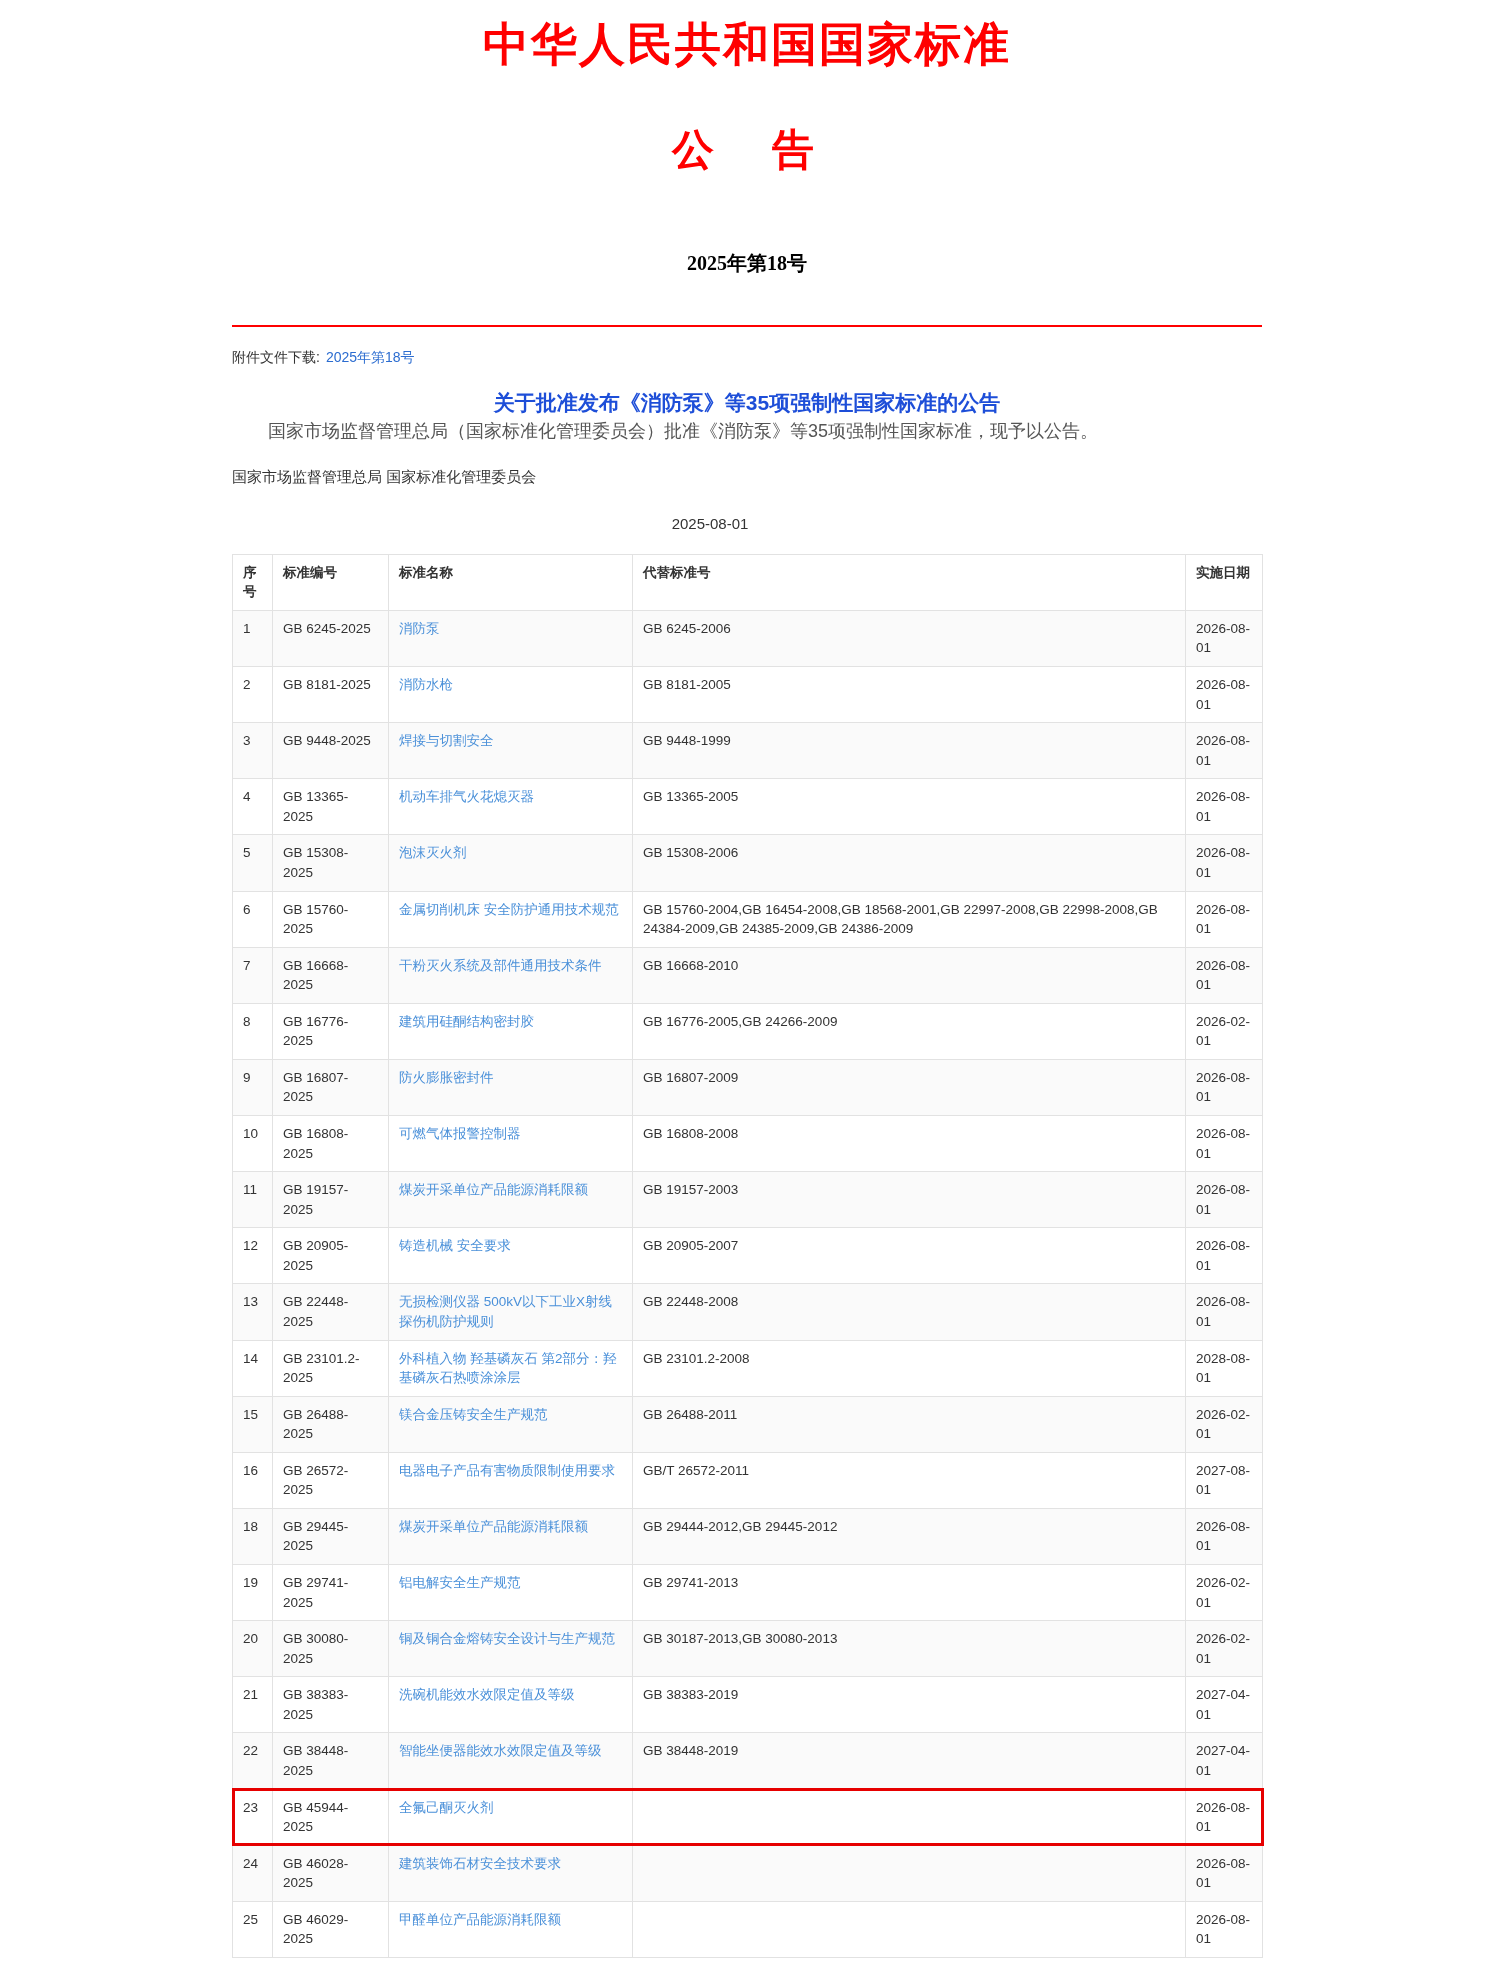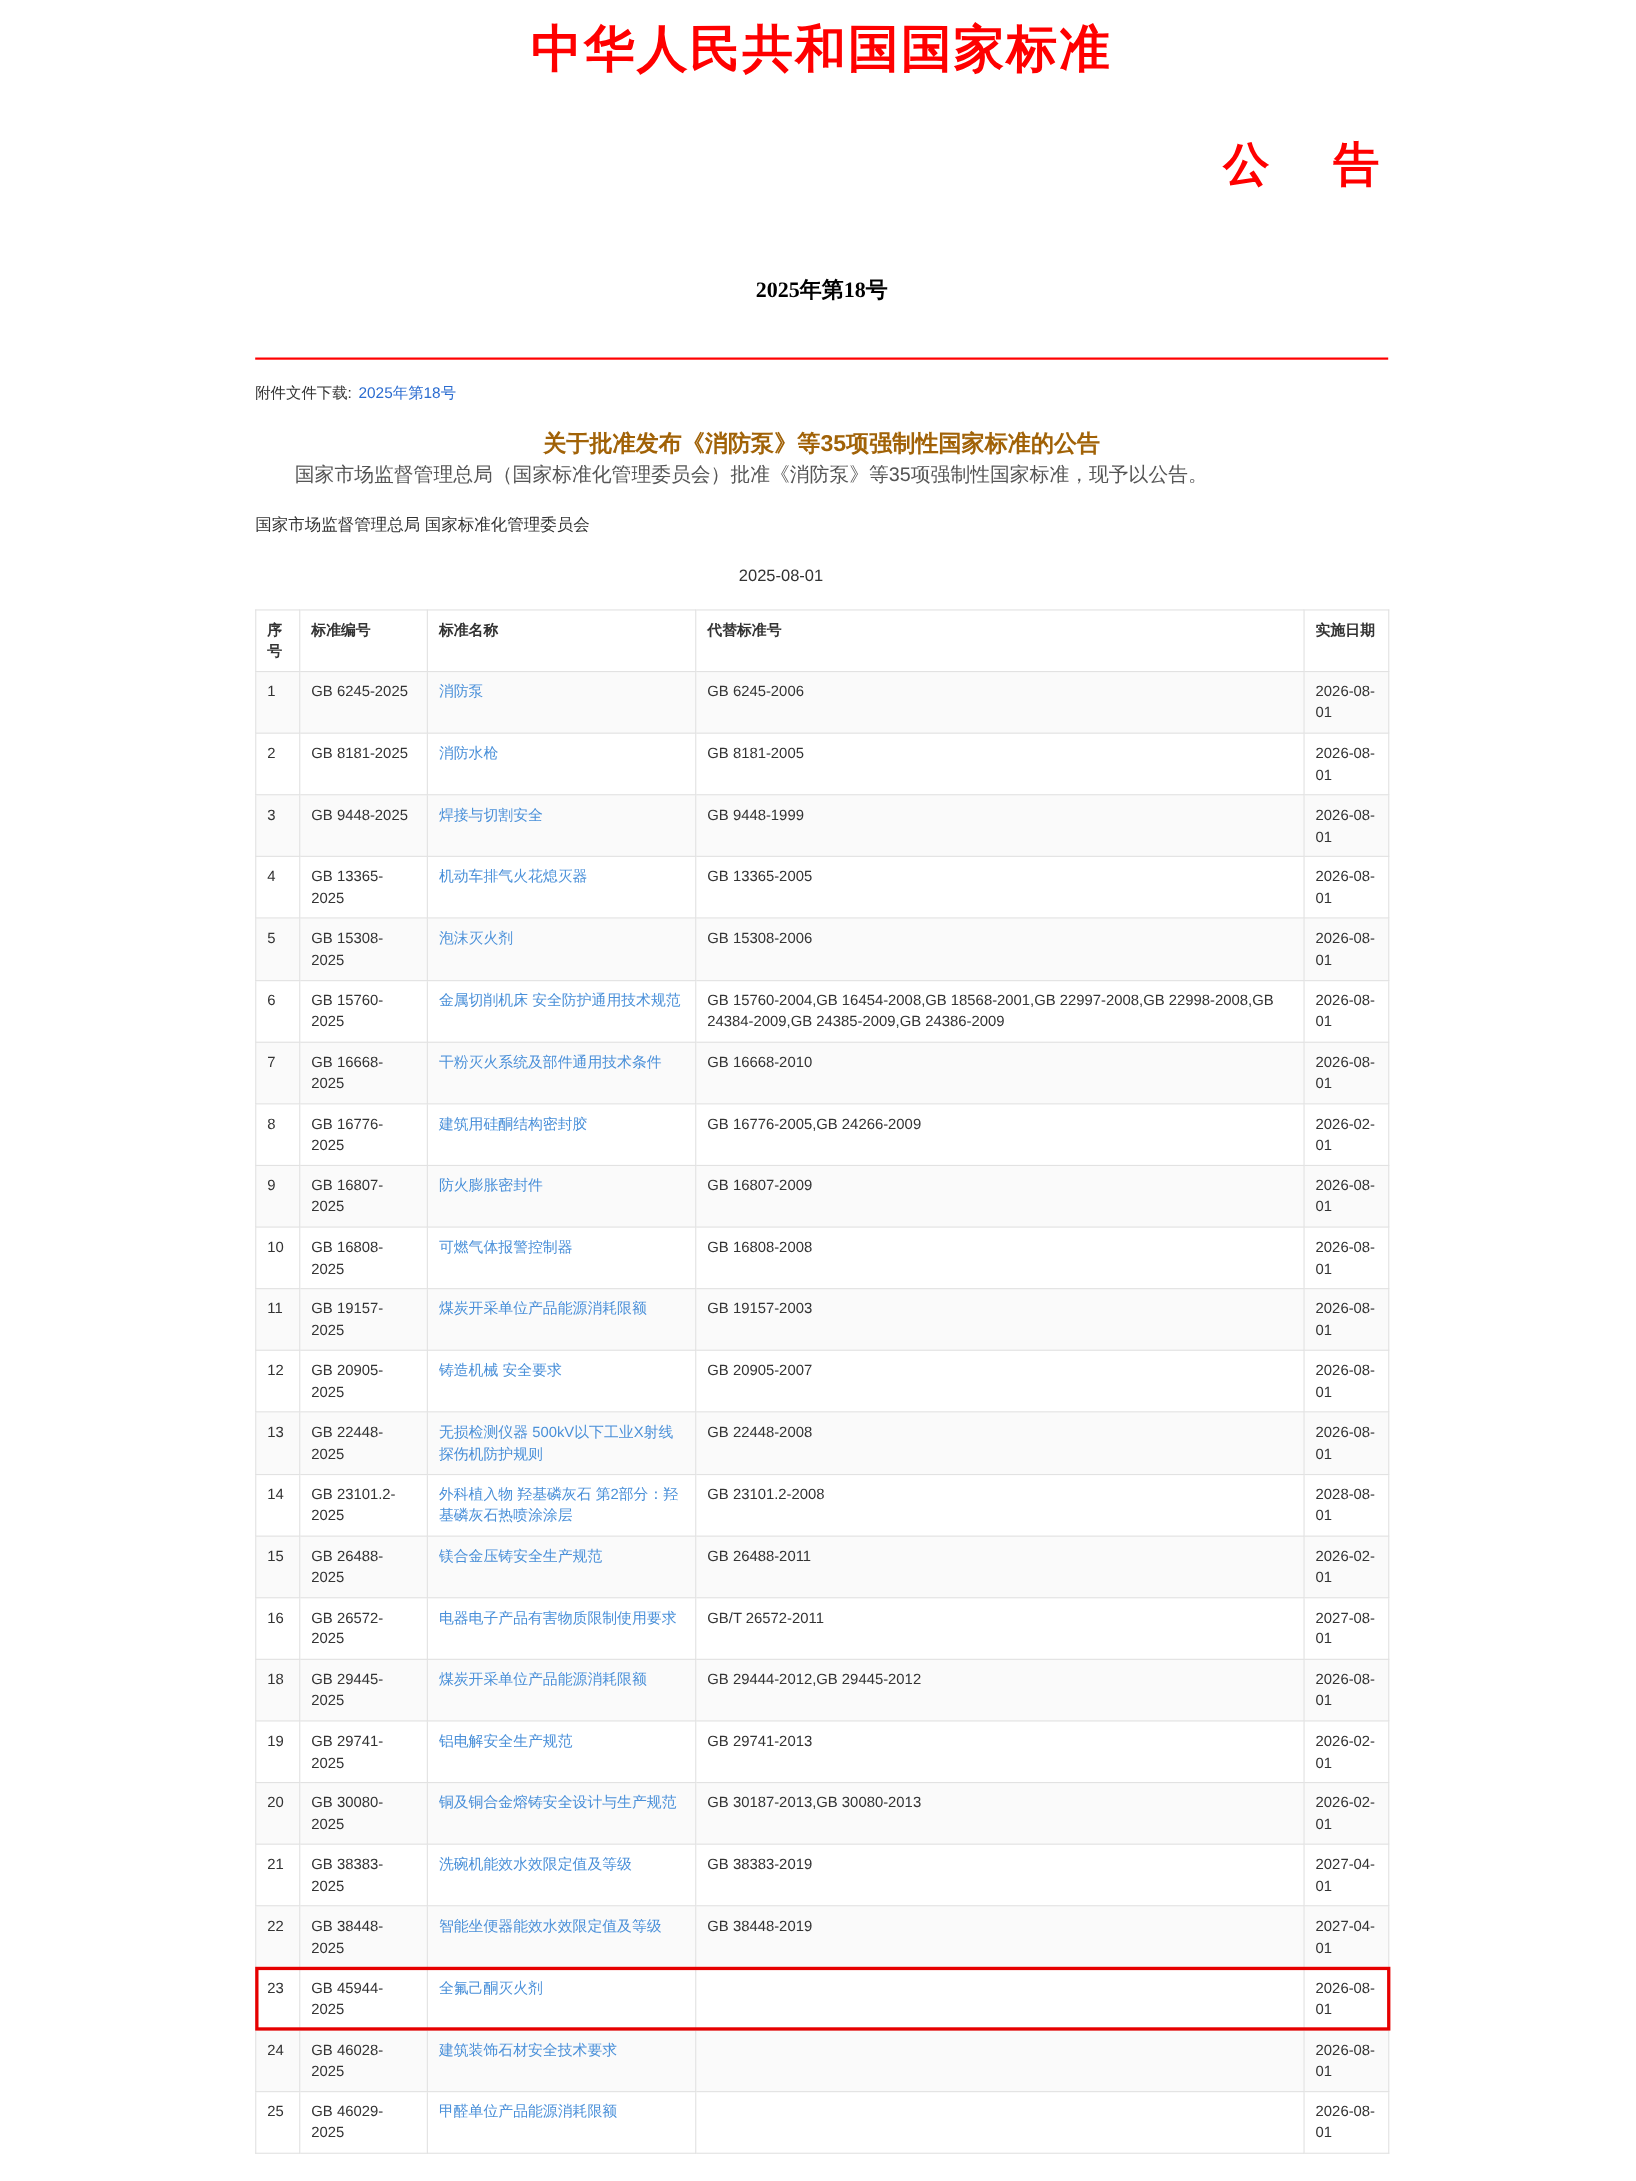--- a/index.html
+++ b/index.html
@@ -31,21 +31,21 @@
     color:var(--accent-red);
     text-align:center;
     padding-top:14px;
     letter-spacing:2px;
   }
   .sub-title{
     font-family:Liberation Serif, serif;
     font-weight:bold;
     font-size:42px;
     color:var(--accent-red);
-    text-align:right;
+    text-align:center;
     margin-top:46px;
     letter-spacing:8px;
   }
   .issue-number{
     font-family:"Liberation Serif","DejaVu Serif",serif;
     font-weight:600;
     font-size:20px;
     color:#000;
     text-align:center;
     margin-top:72px;
@@ -62,21 +62,21 @@
   }
   .attachment-row a{
     color:var(--link-blue);
     text-decoration:none;
     margin-left:6px;
   }
   .announcement-title{
     margin-top:22px;
     font-size:21px;
     font-weight:bold;
-    color:#a16207;
+    color:#1d4ed8;
     text-align:center;
   }
   .announcement-body{
     font-size:18px;
     line-height:1.6;
     color:var(--text-gray);
     text-indent:2em;
   }
   .signature-line{
     margin-top:22px;

